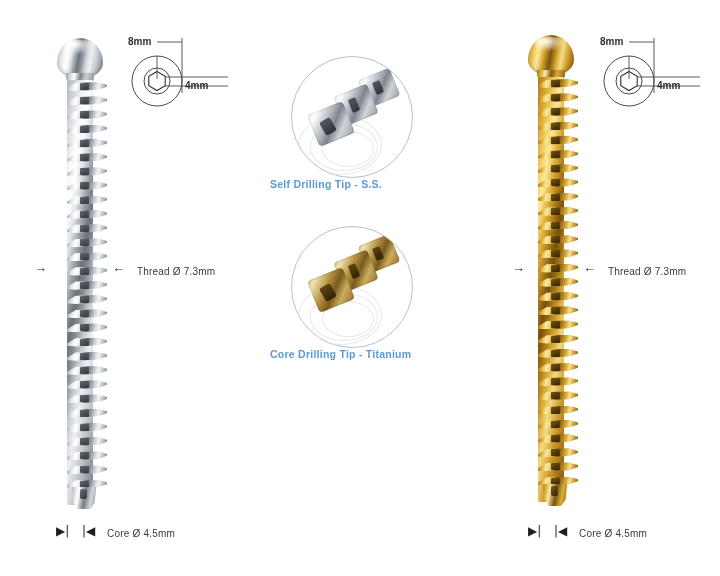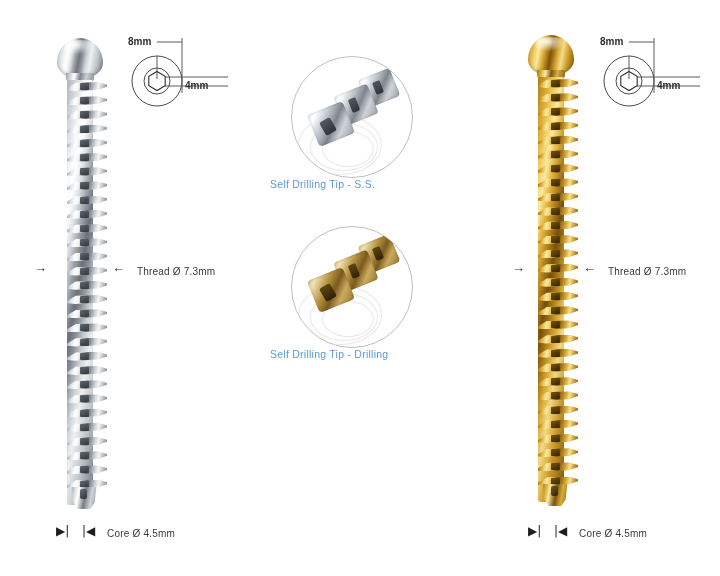--- a/index.html
+++ b/index.html
@@ -38,20 +38,21 @@
     font-size: 10px;
     color: #2e2e2e;
     white-space: nowrap;
   }
   .inset-caption {
     font-size: 10.5px;
     color: #5b9bd5;
     white-space: nowrap;
     text-align: center;
     letter-spacing: 0.25px;
+    font-weight: bold;
   }
   .arrow-glyph {
     font-size: 13px;
     color: #2b2b2b;
     line-height: 1;
     white-space: nowrap;
   }
   .dim-tick {
     font-size: 12px;
     color: #1d1d1d;
@@ -440,21 +441,21 @@
       <div class="tipcluster" style="left:12px; top:10px; width:98px; height:86px;">
         <div class="tc-seg tc-ti2" style="left:58px; top:2px; width:34px; height:30px; transform:rotate(-22deg);"></div>
         <div class="tc-notch notch-ti" style="left:70px; top:10px; width:8px; height:13px; transform:rotate(-22deg);"></div>
         <div class="tc-seg tc-ti2" style="left:34px; top:18px; width:36px; height:32px; transform:rotate(-22deg);"></div>
         <div class="tc-notch notch-ti" style="left:46px; top:27px; width:8px; height:14px; transform:rotate(-22deg);"></div>
         <div class="tc-seg tc-ti2" style="left:8px; top:36px; width:38px; height:34px; transform:rotate(-22deg);"></div>
         <div class="tc-notch notch-ti" style="left:18px; top:48px; width:12px; height:15px; transform:rotate(-30deg);"></div>
       </div>
     </div>
     <div class="abs" style="left:-21px; top:118px; width:162px;">
-      <span class="inset-caption">Self Drilling Tip - Drilling</span>
+      <span class="inset-caption">Core Drilling Tip - Titanium</span>
     </div>
   </div>
 
   <div class="screw-col" style="left:0px; top:0px;">
 
     <div class="screw-head head-ti" style="left:528px; top:35px;">
       <div class="head-dome"></div>
     </div>
     <div class="head-neck neck-ti" style="left:537px; top:70px;"></div>
 

